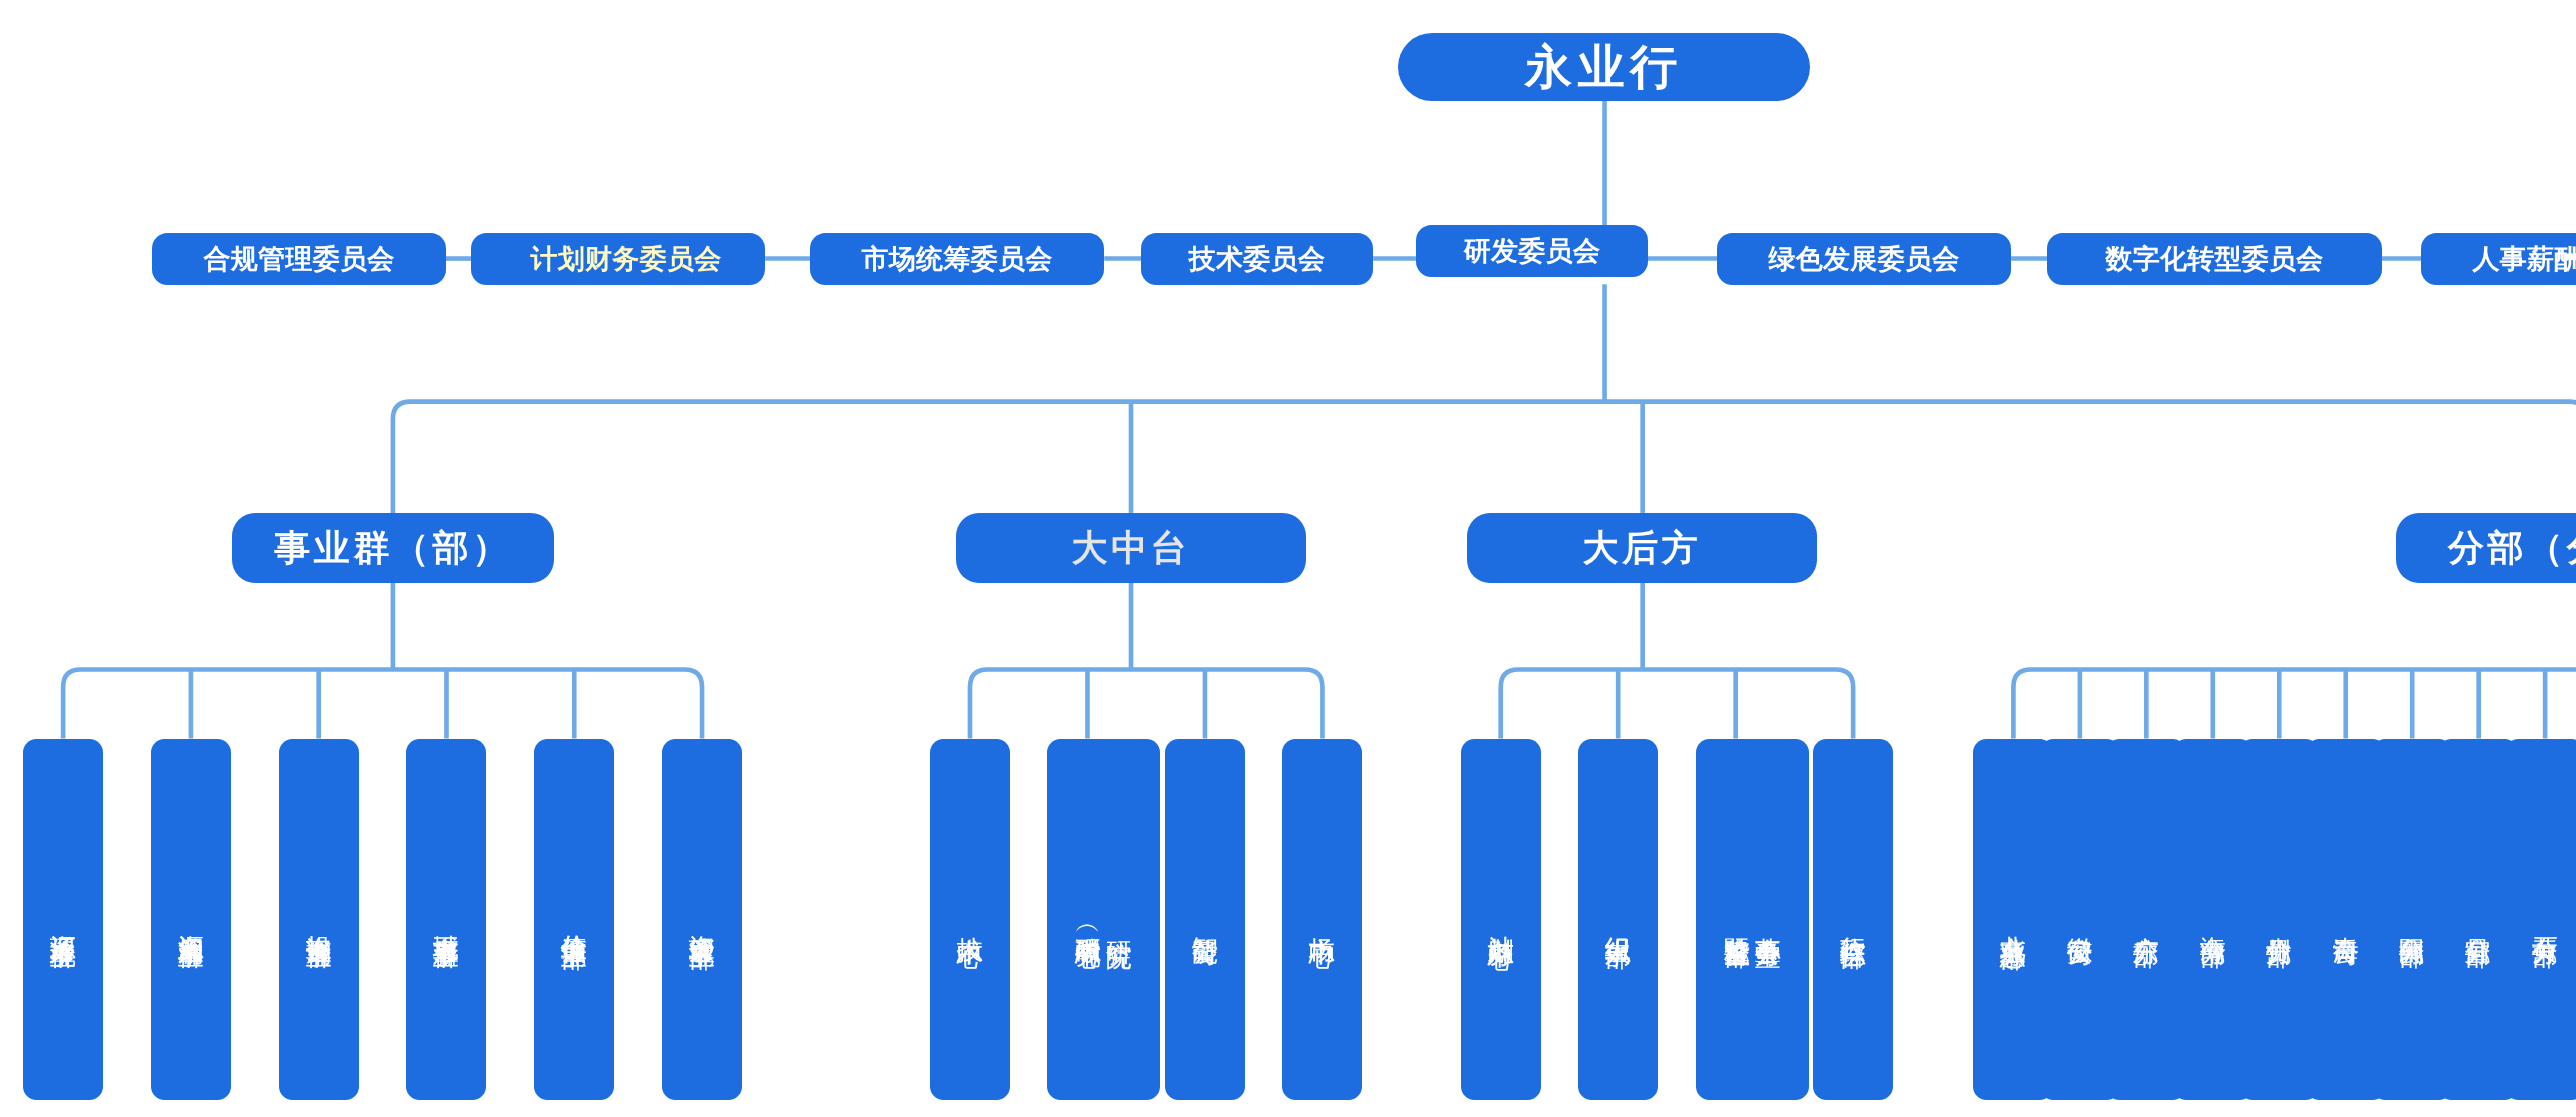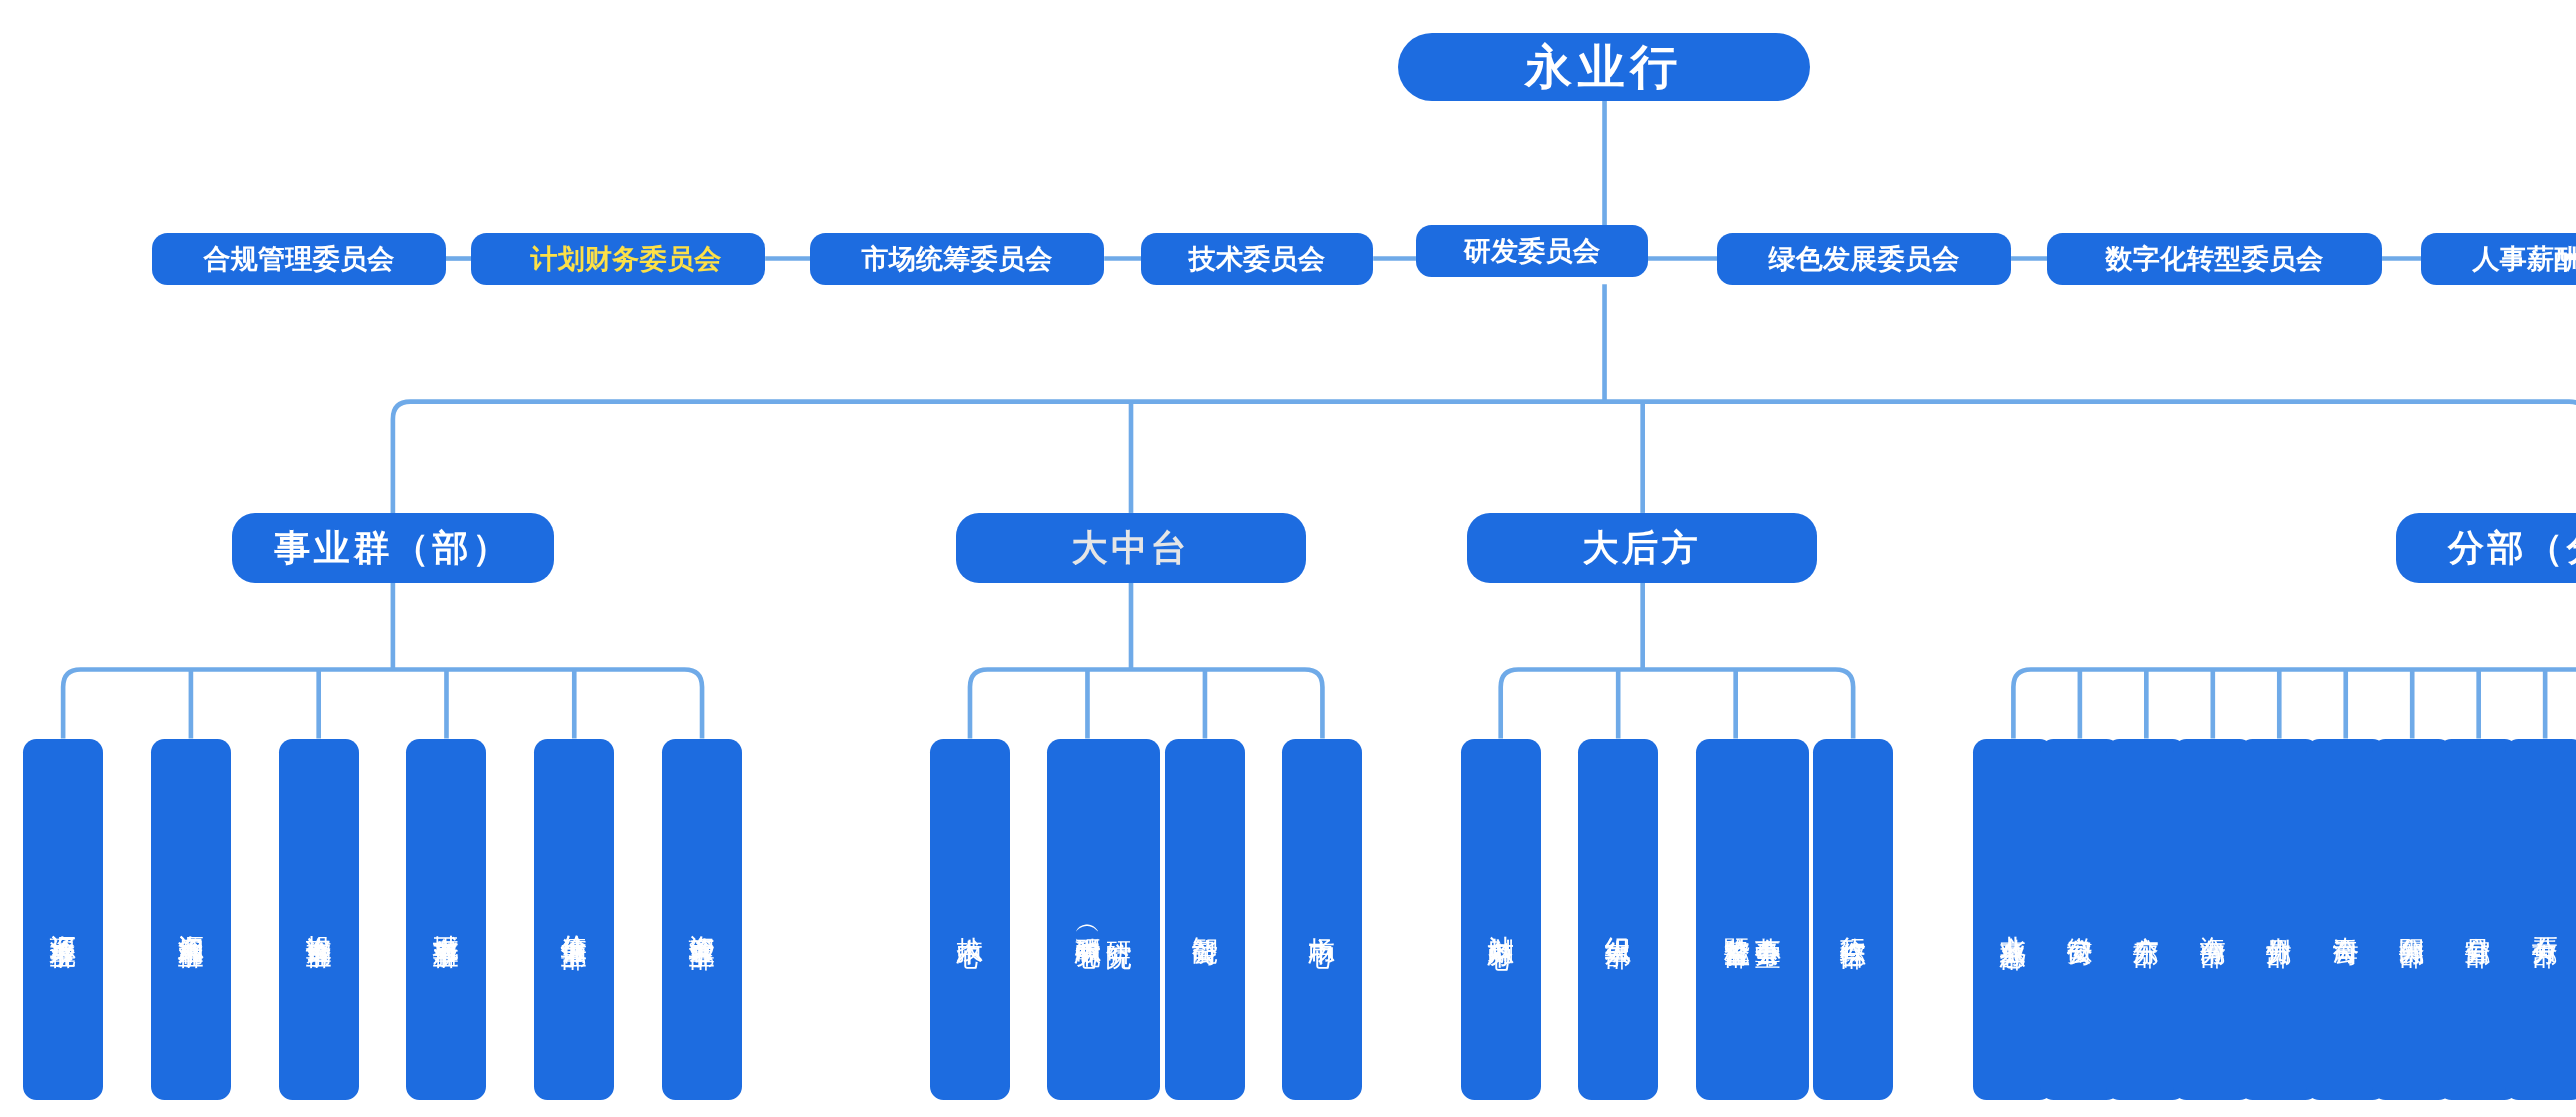--- a/index.html
+++ b/index.html
@@ -137,21 +137,21 @@
       <path d="M 5326.5 1300 L 5326.5 1434" fill="none" stroke="#6FAAE8" stroke-width="9" stroke-linecap="butt"></path>
       <path d="M 5455.5 1300 L 5455.5 1434" fill="none" stroke="#6FAAE8" stroke-width="9" stroke-linecap="butt"></path>
       <path d="M 5584.5 1300 L 5584.5 1434" fill="none" stroke="#6FAAE8" stroke-width="9" stroke-linecap="butt"></path>
       <path d="M 5713.5 1300 L 5713.5 1434" fill="none" stroke="#6FAAE8" stroke-width="9" stroke-linecap="butt"></path>
       <path d="M 5842.5 1300 L 5842.5 1434" fill="none" stroke="#6FAAE8" stroke-width="9" stroke-linecap="butt"></path>
     </svg>
 
   <div id="nodes">
       <div class="node root" style="left: 1398px; top: 33px; width: 412px; height: 68px; background: rgb(29, 108, 224); color: rgb(255, 255, 255);"><span>永业行</span></div>
       <div class="node committee" style="left: 152px; top: 233px; width: 294px; height: 52px; background: rgb(29, 108, 224); color: rgb(255, 255, 255);"><span>合规管理委员会</span></div>
-      <div class="node committee" style="left: 471px; top: 233px; width: 294px; height: 52px; background: rgb(29, 108, 224); color: #fde047; padding-left: 16px;"><span>计划财务委员会</span></div>
+      <div class="node committee" style="left: 471px; top: 233px; width: 294px; height: 52px; background: rgb(29, 108, 224); color: #fef9c3; padding-left: 16px;"><span>计划财务委员会</span></div>
       <div class="node committee" style="left: 810px; top: 233px; width: 294px; height: 52px; background: rgb(29, 108, 224); color: rgb(255, 255, 255);"><span>市场统筹委员会</span></div>
       <div class="node committee" style="left: 1141px; top: 233px; width: 232px; height: 52px; background: rgb(29, 108, 224); color: rgb(255, 255, 255);"><span>技术委员会</span></div>
       <div class="node committee" style="left: 1416px; top: 225px; width: 232px; height: 52px; background: rgb(29, 108, 224); color: rgb(255, 255, 255);"><span>研发委员会</span></div>
       <div class="node committee" style="left: 1717px; top: 233px; width: 294px; height: 52px; background: rgb(29, 108, 224); color: rgb(255, 255, 255);"><span>绿色发展委员会</span></div>
       <div class="node committee" style="left: 2047px; top: 233px; width: 335px; height: 52px; background: rgb(29, 108, 224); color: rgb(255, 255, 255);"><span>数字化转型委员会</span></div>
       <div class="node committee" style="left: 2421px; top: 233px; width: 294px; height: 52px; background: rgb(29, 108, 224); color: rgb(255, 255, 255);"><span>人事薪酬委员会</span></div>
       <div class="node division" style="left: 232px; top: 513px; width: 322px; height: 70px; background: rgb(29, 108, 224); color: rgb(255, 255, 255);"><span>事业群（部）</span></div>
       <div class="node division" style="left: 956px; top: 513px; width: 350px; height: 70px; background: rgb(29, 108, 224); color: #e5e5e5;"><span>大中台</span></div>
       <div class="node division" style="left: 1467px; top: 513px; width: 350px; height: 70px; background: rgb(29, 108, 224); color: rgb(255, 255, 255);"><span>大后方</span></div>
       <div class="node division" style="left: 2396px; top: 513px; width: 381px; height: 70px; background: rgb(29, 108, 224); color: rgb(255, 255, 255);"><span>分部（分公司）</span></div>

